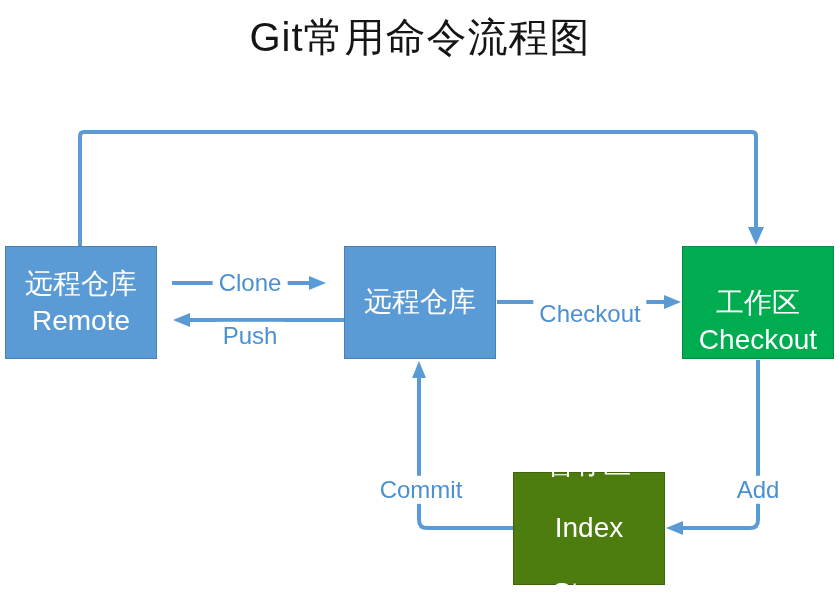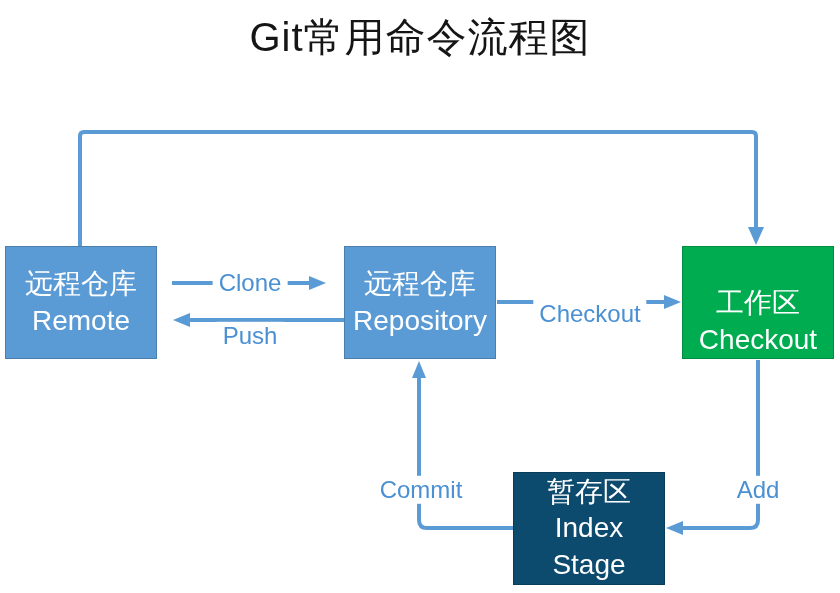--- a/index.html
+++ b/index.html
@@ -42,21 +42,21 @@
     align-items: center;
     justify-content: center;
     color: #ffffff;
     font-size: 28px;
     line-height: 1.3;
     text-align: center;
     border: 1px solid rgba(0,0,0,0.18);
   }
   .node-blue  { background: #5B9BD5; }
   .node-green { background: #00AC50; justify-content: flex-end; }
-  .node-red   { background: #0c4a6e; }
+  .node-red   { background: #4d7c0f; gap: 28px; }
   .node-remote     { left: 5px;   top: 246px; }
   .node-repository { left: 344px; top: 246px; }
   .node-workspace  { left: 682px; top: 246px; }
   .node-index      { left: 513px; top: 472px; }
   .edge-label {
     position: absolute;
     transform: translate(-50%, -50%);
     background: #ffffff;
     color: #4A90D2;
     font-size: 24px;
@@ -111,21 +111,20 @@
     </g>
   </svg>
 
   <div class="node node-blue node-remote">
     <span>远程仓库</span>
     <span>Remote</span>
   </div>
 
   <div class="node node-blue node-repository">
     <span>远程仓库</span>
-    <span>Repository</span>
   </div>
 
   <div class="node node-green node-workspace">
     <span>工作区</span>
     <span>Checkout</span>
   </div>
 
   <div class="node node-red node-index">
     <span>暂存区</span>
     <span>Index</span>

